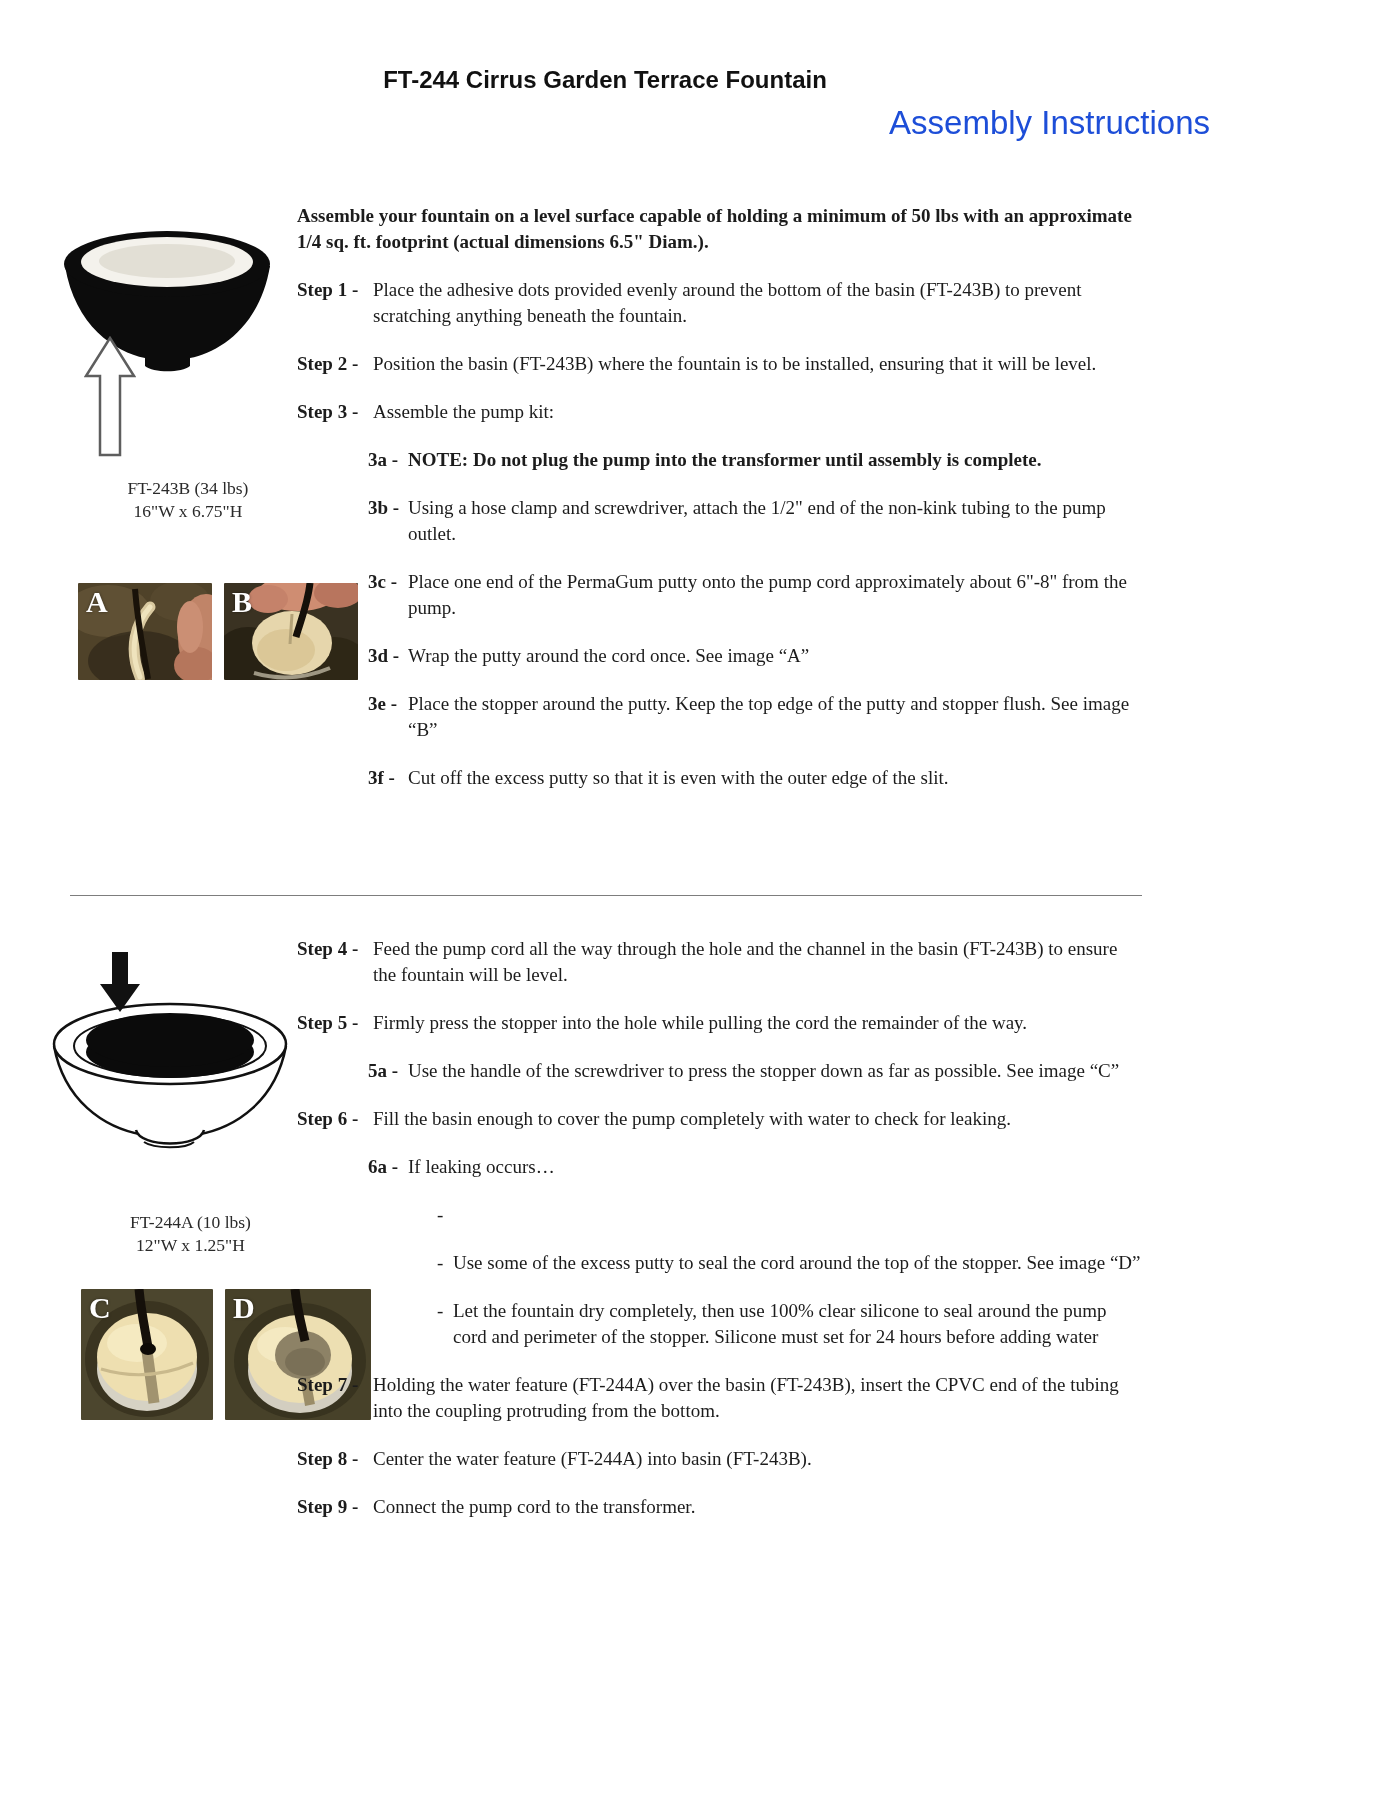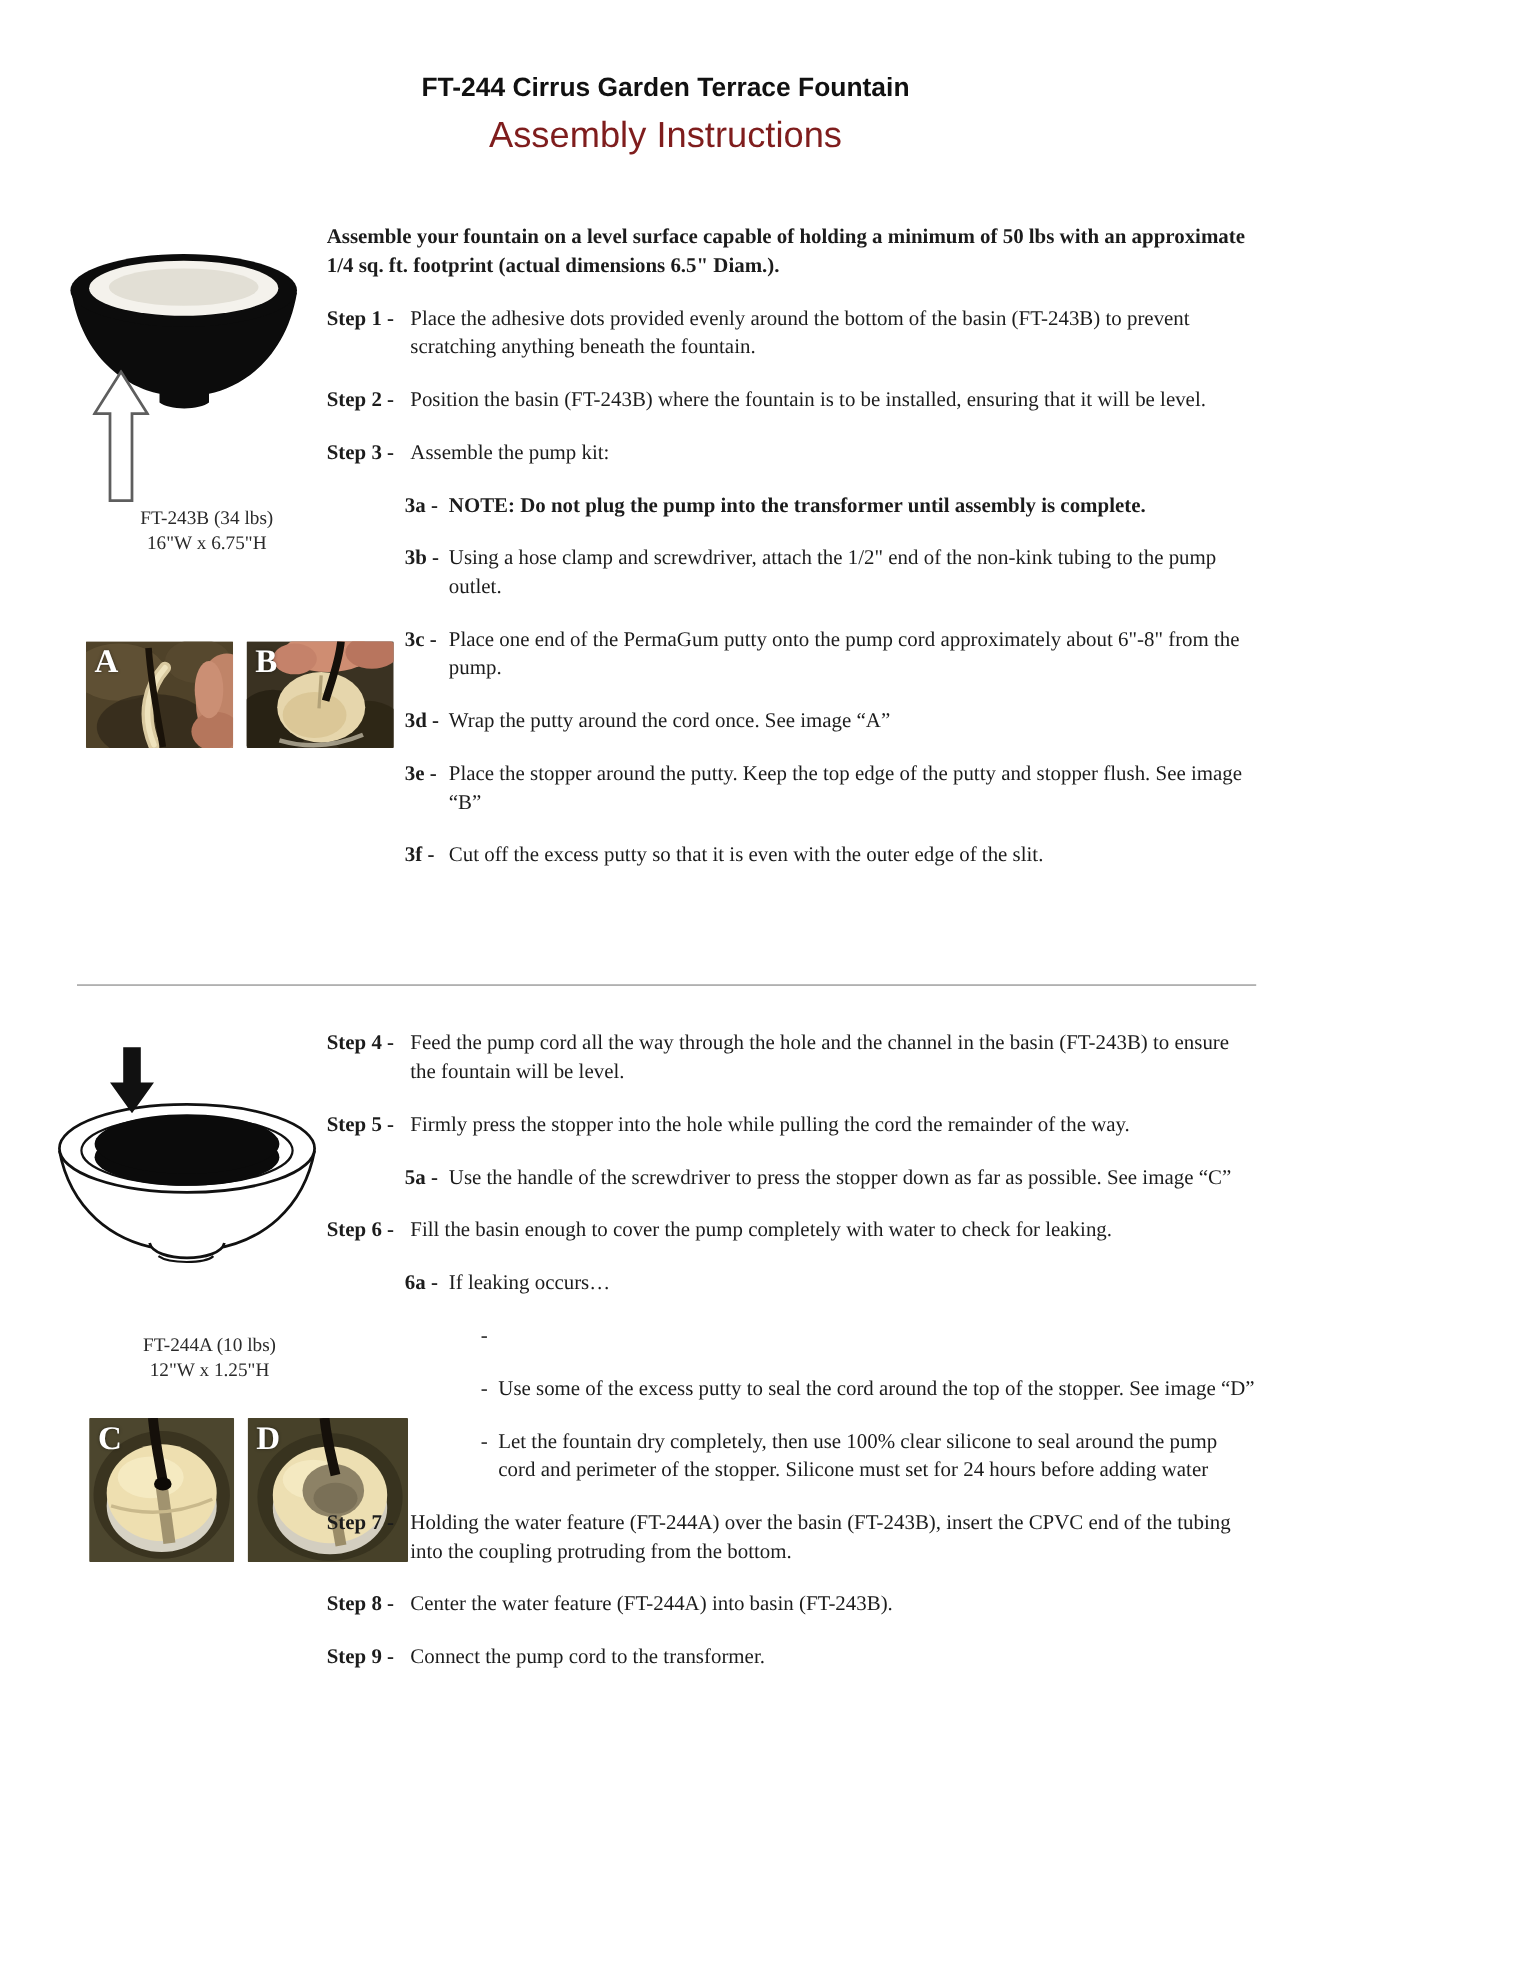--- a/index.html
+++ b/index.html
@@ -12,21 +12,21 @@
     overflow:hidden;
   }
   
   .doc-header{position:absolute;left:0;top:60px;width:1210px;text-align:center;}
   .doc-title{
     margin:0;font-family:"Liberation Sans", sans-serif;
     font-weight:bold;font-size:24px;line-height:40px;color:#111;
   }
   .doc-subtitle{
     margin:4px 0 0 0;font-family:"Liberation Sans", sans-serif;
-    font-weight:normal;font-size:33px;line-height:38px;color:#7f1d1d;
+    font-weight:normal;font-size:33px;line-height:38px;color:#1d4ed8;text-align:right;
   }
   
   .col{position:absolute;left:297px;width:848px;font-size:19px;line-height:26px;}
   .col-1{top:203px;}
   .col-2{top:936px;}
   .intro{margin:0;font-weight:bold;}
   .step{display:flex;margin-top:22px;}
   .slabel{flex:none;font-weight:bold;white-space:nowrap;}
   .stext{flex:1;}
   .lvl0 .slabel{width:76px;}
@@ -68,21 +68,21 @@
       <ellipse cx="112" cy="38" rx="103" ry="33" fill="#0c0c0c"></ellipse>
       <ellipse cx="112" cy="36" rx="86" ry="25" fill="#f4f2ec"></ellipse>
       <ellipse cx="112" cy="35" rx="68" ry="17" fill="#e2dfd5"></ellipse>
     </svg>
   </div>
   <div class="fig" style="left:84px;top:336px;width:52px;height:122px;">
     <svg width="52" height="122" viewBox="0 0 52 122">
       <polygon points="26,2 50,40 36,40 36,119 16,119 16,40 2,40" fill="#ffffff" stroke="#5e5e5e" stroke-width="2.5" stroke-linejoin="miter"></polygon>
     </svg>
   </div>
-  <div class="fig-label" style="left:73px;top:459px;width:230px;">
+  <div class="fig-label" style="left:73px;top:477px;width:230px;">
     <div>FT-243B (34 lbs)</div>
     <div>16"W x 6.75"H</div>
   </div>
 
   <div class="photo" style="left:78px;top:583px;width:134px;height:97px;">
     <svg width="134" height="97" viewBox="0 0 134 97">
       <rect width="134" height="97" fill="#4f4229"></rect>
       <ellipse cx="30" cy="28" rx="42" ry="26" fill="#6a5a3c" opacity="0.6"></ellipse>
       <ellipse cx="62" cy="78" rx="52" ry="30" fill="#2f2718" opacity="0.7"></ellipse>
       <ellipse cx="102" cy="18" rx="30" ry="20" fill="#5d4e33" opacity="0.5"></ellipse>

